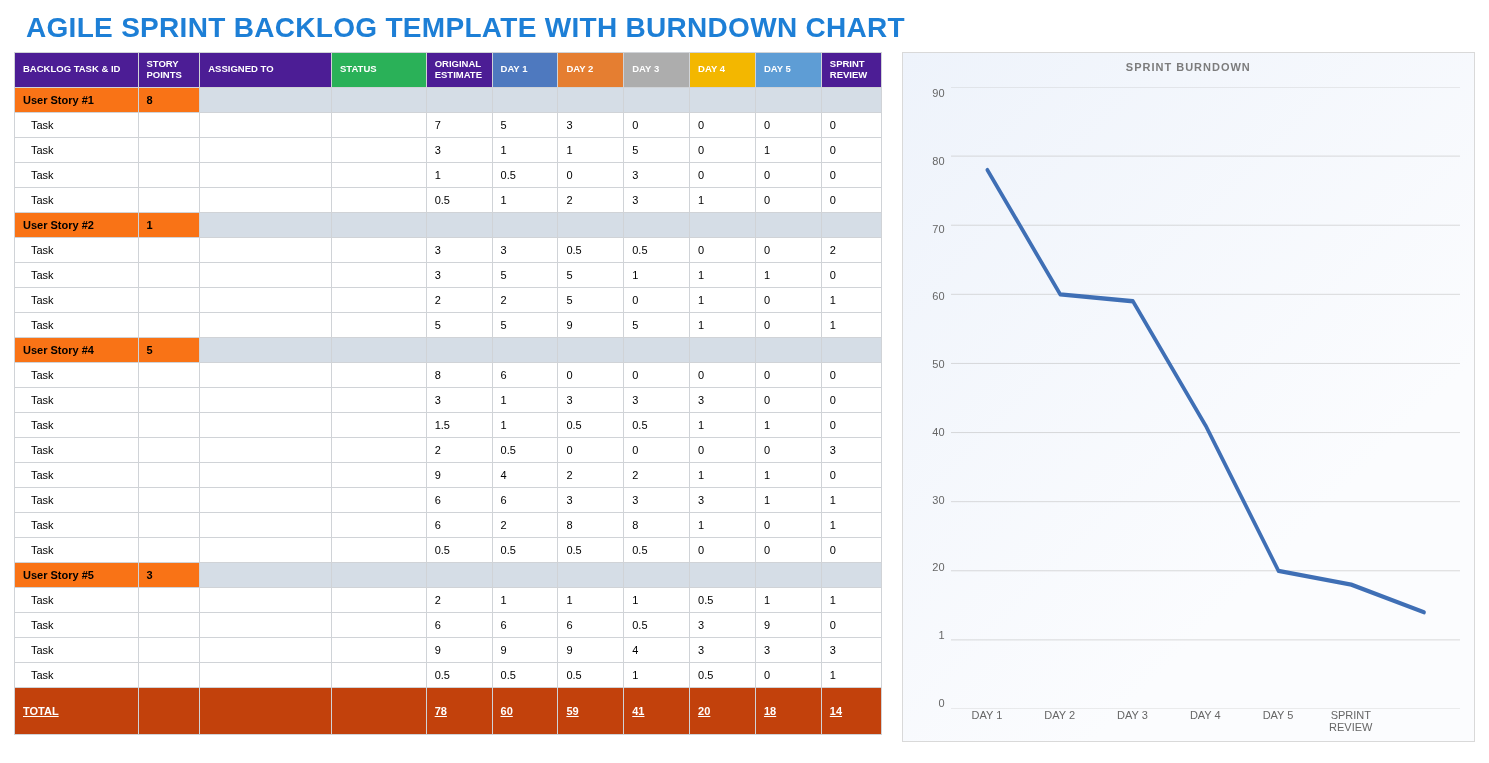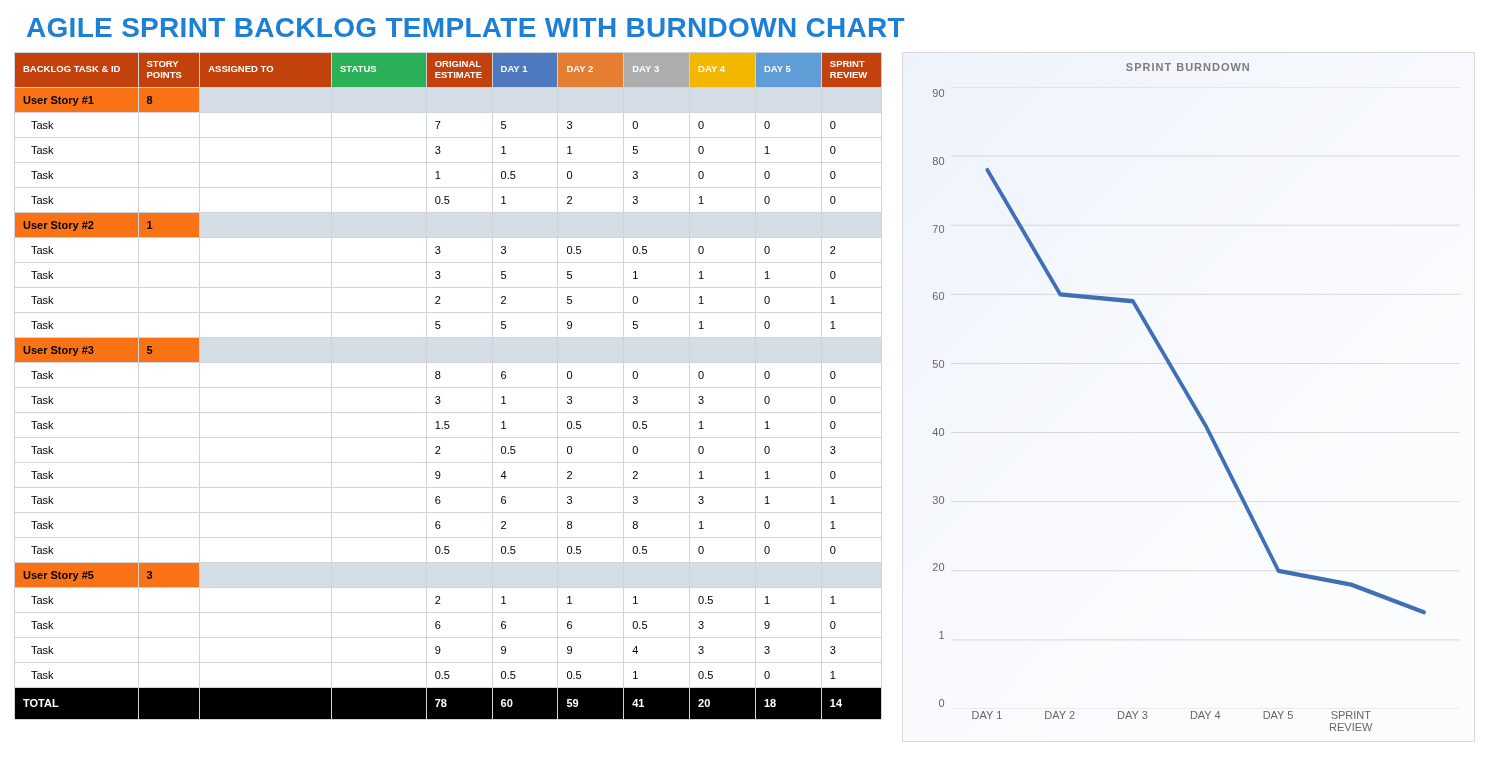--- a/index.html
+++ b/index.html
@@ -24,45 +24,46 @@
     font-size: 11px;
     table-layout: fixed;
   }
   th, td {
     border: 1px solid #d0d3d7;
     text-align: left;
     padding: 6px 8px;
     height: 25px;
   }
   th {
-    background: #c2410c;
+    background: #4c1d95;
     color: #fff;
     font-weight: 700;
     font-size: 9.5px;
     line-height: 1.15;
     height: 34px;
     vertical-align: middle;
   }
   th.day1  { background: #4e79bf; }
   th.day2  { background: #e57e31; }
   th.day3  { background: #adadad; }
   th.day4  { background: #f3b700; }
   th.day5  { background: #5e9dd5; }
   th.status{ background: #2ab158; }
   tr.story-row td {
     background: #f97316;
     font-weight: 700;
   }
   tr.story-row td.blank { background: #d5dde6; }
   tr.task-row td.first-col { padding-left: 16px; }
   tr.total-row td {
-    background: #000000;
+    background: #c2410c;
     color: #fff;
     font-weight: 700;
-    height: 32px;
+    height: 47px;
+    text-decoration: underline;
   }
   
   col.c-task    { width: 120px; }
   col.c-points  { width:  60px; }
   col.c-assign  { width: 128px; }
   col.c-status  { width:  92px; }
   col.c-orig    { width:  64px; }
   col.c-day     { width:  64px; }
   col.c-rev     { width:  58px; }
 
@@ -263,21 +264,21 @@
             <td></td>
             <td>5</td>
             <td>5</td>
             <td>9</td>
             <td>5</td>
             <td>1</td>
             <td>0</td>
             <td>1</td>
           </tr>
           <tr class="story-row">
-            <td>User Story #3</td>
+            <td>User Story #4</td>
             <td>5</td>
             <td class="blank"></td>
             <td class="blank"></td>
             <td class="blank"></td>
             <td class="blank"></td>
             <td class="blank"></td>
             <td class="blank"></td>
             <td class="blank"></td>
             <td class="blank"></td>
             <td class="blank"></td>

